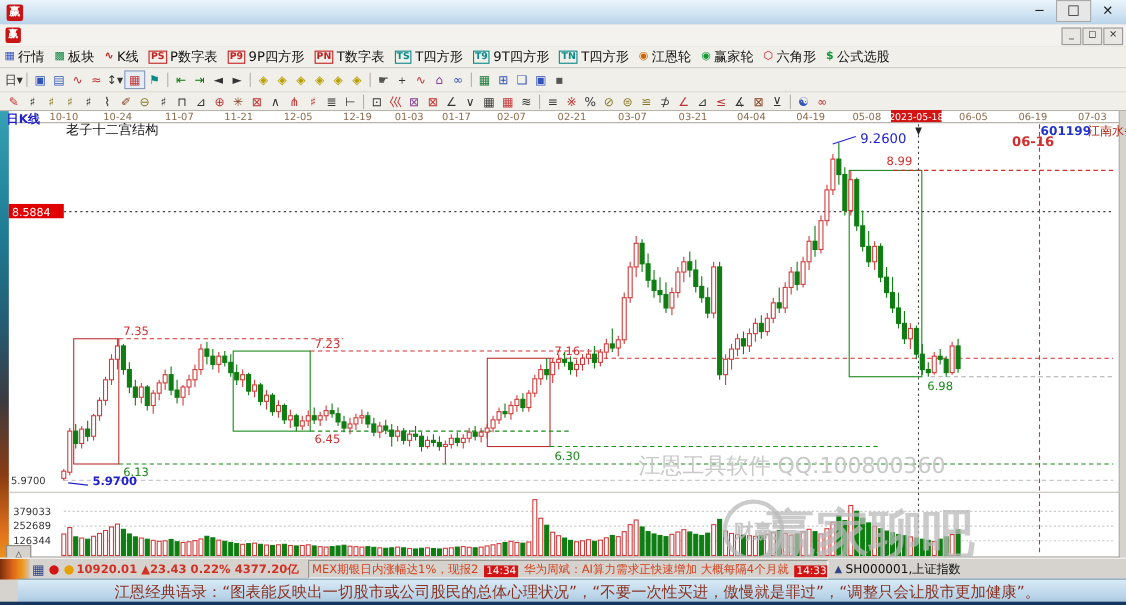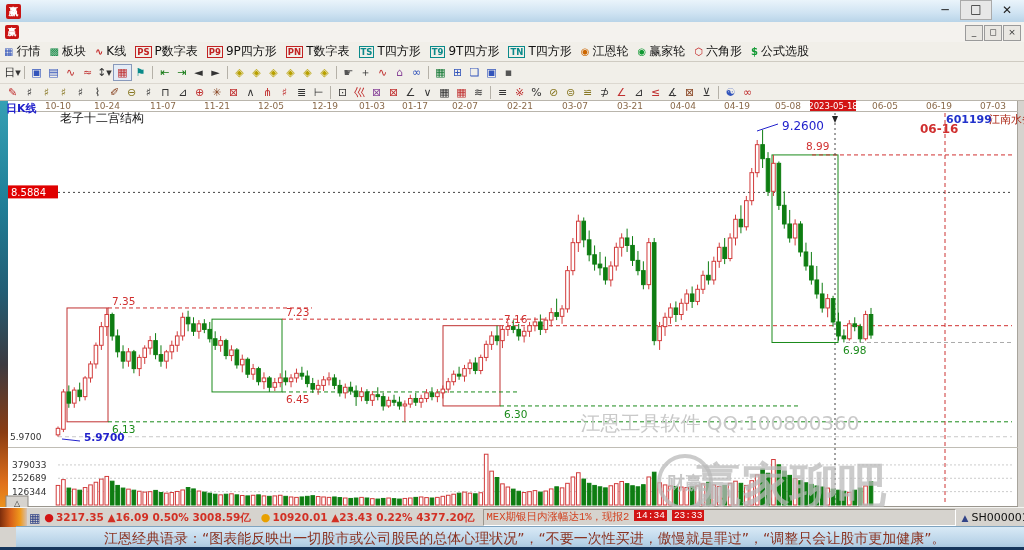--- a/index.html
+++ b/index.html
@@ -41,23 +41,23 @@
   #leftstrip{position:absolute;left:0;top:101px;width:8px;height:425px;
     background:linear-gradient(180deg,#35a0b4 0%,#1f7d96 25%,#235d74 45%,#3c3a40 62%,#8a3c12 78%,#e0711c 90%,#f6ad1e 100%);}
   #chartsvg{position:absolute;left:0;top:0;width:1024px;height:550px;}
   
   #statusbar{position:absolute;left:0;top:507px;width:1024px;height:19px;background:#d6d3ce;
     border-top:1px solid #f5f4f1;display:flex;align-items:center;font-size:11px;white-space:nowrap;overflow:hidden;}
   #fireblock{width:27px;height:19px;flex:0 0 auto;
     background:linear-gradient(90deg,#7c2d0c 0%,#d8611a 40%,#f09a1c 75%,#c8541525 100%);}
   .sb-ico{margin:0 2px;flex:0 0 auto;}
   .sb-idx{color:#d23024;margin-right:8px;flex:0 0 auto;font-weight:bold;font-size:10.5px;}
-  #newsbox{display:flex;align-items:flex-start;border:1px solid #9a968e;border-right-color:#fff;
+  #newsbox{display:flex;align-items:flex-end;border:1px solid #9a968e;border-right-color:#fff;
     border-bottom-color:#fff;background:#d6d3ce;height:15px;padding:0 3px;overflow:hidden;
-    width:465px;flex:0 0 auto;font-family:Liberation Mono, monospace;}
+    width:465px;flex:0 0 auto;}
   .news-txt{color:#d2401e;font-size:10.5px;margin-right:5px;flex:0 0 auto;}
   .news-badge{background:#d21414;color:#fff;font-size:9.5px;padding:0 2px;margin-right:5px;flex:0 0 auto;}
   #sb-right{margin-left:6px;color:#111;font-size:11px;flex:0 0 auto;display:flex;align-items:center;}
   
   #bottombar{position:absolute;left:16px;top:526px;width:1024px;height:24px;
     background:linear-gradient(180deg,#d9eaf6 0%,#b7d2e7 70%,#9fc0da 100%);
     border-top:1px solid #7fa3bf;box-sizing:border-box;}
   #bottombar .msg{position:absolute;left:88px;top:3px;font-size:14px;color:#8a3322;}
   #bottomedge{position:absolute;left:0;top:547px;width:1024px;height:3px;background:#16365c;}
 </style>
@@ -750,27 +750,27 @@
       <rect x="8" y="185.39999999999995" width="50" height="13" fill="#e00000"></rect>
       <text x="11" y="196.39999999999995" font-size="10" fill="#ffffff" font-family="DejaVu Sans, Liberation Sans, sans-serif">8.5884</text>
       <rect x="6" y="496" width="22" height="13" fill="#d6d3ce" stroke="#8a8680"></rect>
       <text x="17" y="506" text-anchor="middle" font-size="8" fill="#333" font-family="DejaVu Sans, Liberation Sans, sans-serif">△</text>
     </svg>
 
   <div id="statusbar">
     <div id="fireblock"></div>
     <span class="sb-ico" style="color:#334488;font-size:12px;">▦</span>
     <span class="sb-ico" style="color:#d21414;font-size:11px;">●</span>
-    <span class="sb-idx">3217.35 ▲16.09 0.50% 3008.59亿</span>
     <span class="sb-ico" style="color:#e8a000;font-size:11px;">●</span>
     <span class="sb-idx">10920.01 ▲23.43 0.22% 4377.20亿</span>
     <div id="newsbox">
       <span class="news-txt">MEX期银日内涨幅达1%，现报2</span>
       <span class="news-badge">14:34</span>
-      <span class="news-badge">23:33</span>
+      <span class="news-txt">华为周斌：AI算力需求正快速增加 大概每隔4个月就</span>
+      <span class="news-badge">14:33</span>
 
     </div>
     <span id="sb-right">
       <span style="color:#334488;font-size:9px;margin-right:3px;">▲</span>
       <span>SH000001,上证指数</span>
     </span>
   </div>
 
   <div id="bottombar">
     <div class="msg">江恩经典语录：“图表能反映出一切股市或公司股民的总体心理状况”，“不要一次性买进，傲慢就是罪过”，“调整只会让股市更加健康”。</div>

